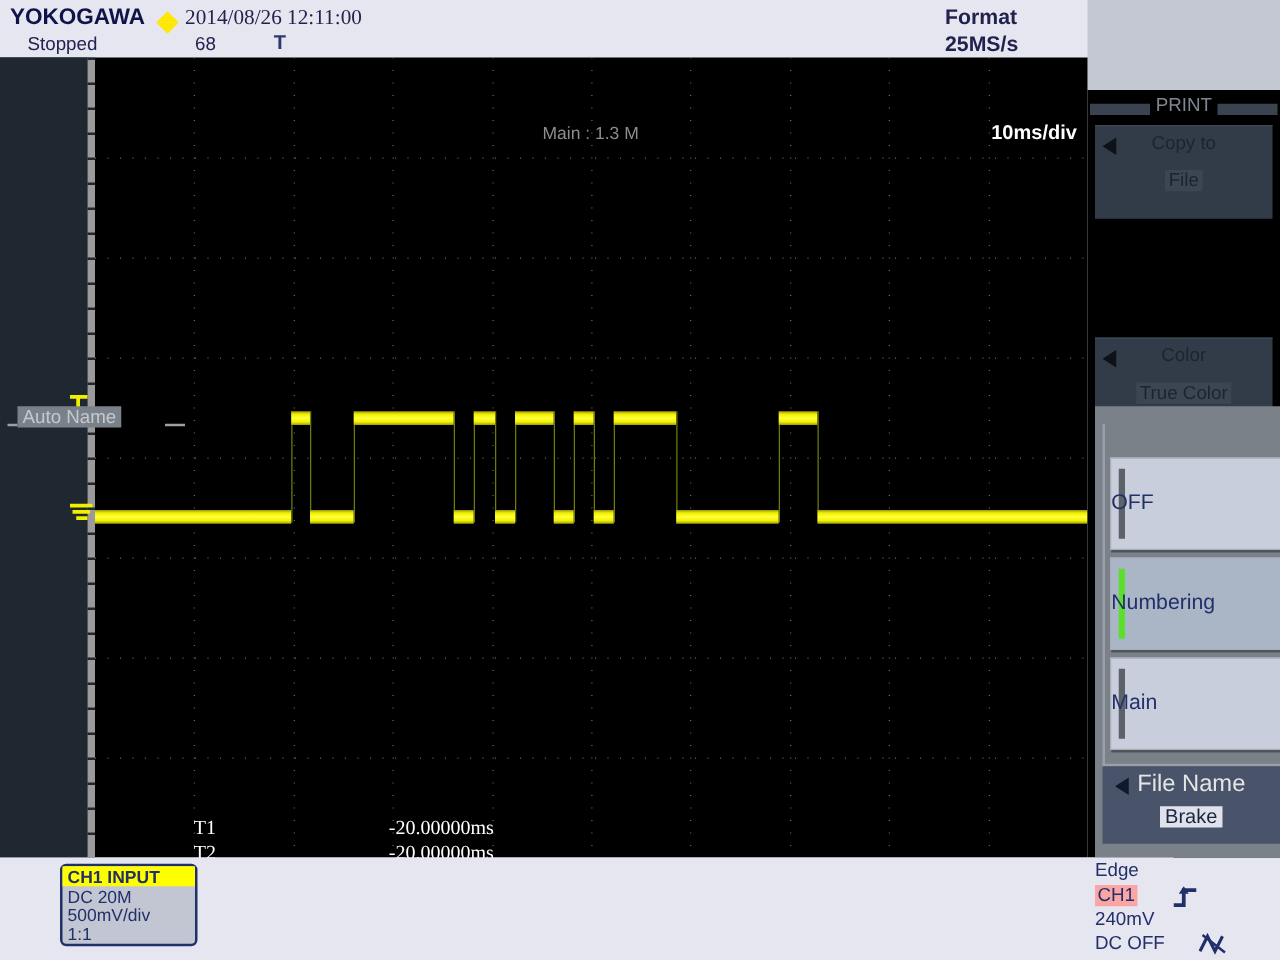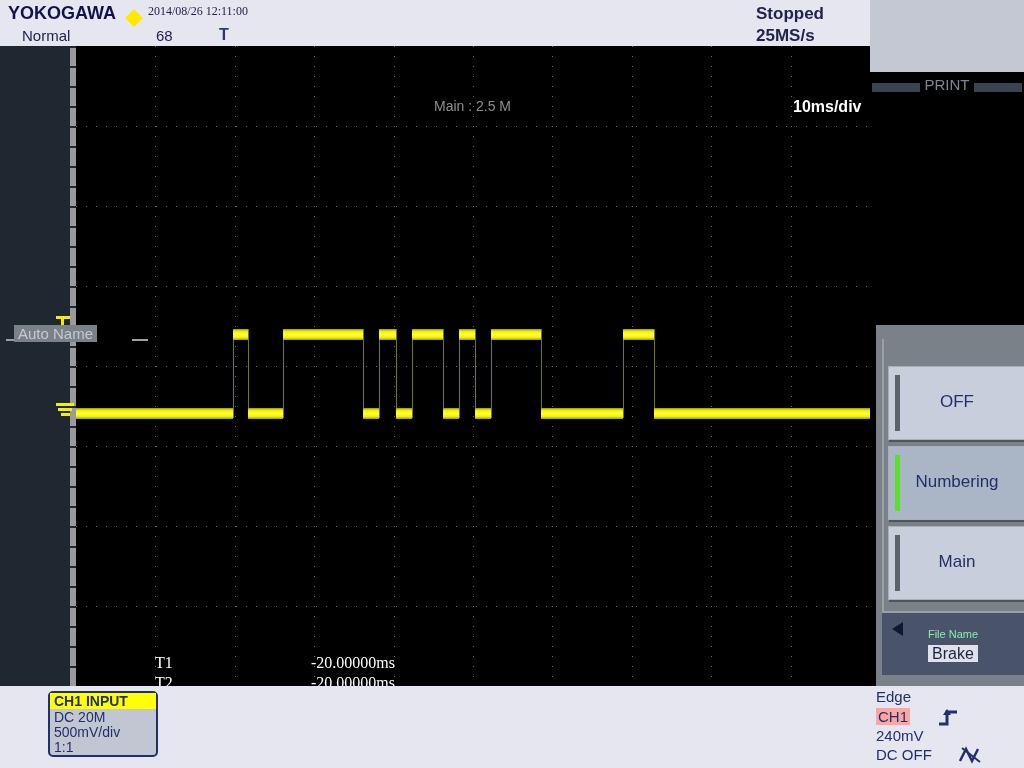--- a/index.html
+++ b/index.html
@@ -13,21 +13,21 @@
 
   
   .header{position:absolute;left:0;top:0;width:870px;height:46px;background:#e6e6f0;}
   .brand{position:absolute;left:8px;top:3px;font-size:18px;font-weight:bold;color:#12124a;letter-spacing:0px;}
   .diamond{position:absolute;left:125px;top:9px;width:0;height:0;
            border-left:9px solid transparent;border-right:9px solid transparent;
            border-bottom:9px solid #ffe800;}
   .diamond:after{content:"";position:absolute;left:-9px;top:9px;width:0;height:0;
            border-left:9px solid transparent;border-right:9px solid transparent;
            border-top:9px solid #ffe800;}
-  .datetime{position:absolute;left:148px;top:4px;font-size:12px;color:#22224e;font-family:"Liberation Serif",serif;}
+  .datetime{position:absolute;left:148px;top:4px;font-size:17px;color:#22224e;font-family:"Liberation Serif",serif;}
   .runstate{position:absolute;left:22px;top:27px;font-size:15px;color:#22224e;}
   .shotcount{position:absolute;left:156px;top:27px;font-size:15px;color:#22224e;}
   .trigmark-top{position:absolute;left:219px;top:26px;font-size:16px;color:#2c3a6b;font-weight:bold;}
   .trigmode{position:absolute;left:756px;top:4px;font-size:17px;color:#22224e;font-weight:bold;}
   .samplerate{position:absolute;left:756px;top:26px;font-size:17px;color:#22224e;font-weight:bold;text-align:right;}
 
   
   .hdr-right{position:absolute;left:870px;top:0;width:154px;height:72px;background:#c3c8d2;}
 
   
@@ -79,26 +79,26 @@
   .popup{position:absolute;left:876px;top:325px;width:148px;height:361px;background:#7b8189;}
   .grp{position:absolute;left:6px;top:14px;width:142px;height:272px;border:2px solid #9aa0a8;border-top:none;}
   .grp-title{position:absolute;left:14px;top:325px;font-size:15px;color:#c4c9cf;background:#7b8189;padding:0 4px;}
   .grp-line-l{position:absolute;left:6px;top:339px;width:8px;height:2px;background:#9aa0a8;}
   .grp-line-r{position:absolute;left:132px;top:339px;width:16px;height:2px;background:#9aa0a8;}
   .opt{position:absolute;left:12px;width:136px;height:72px;background:#c8cedb;border:1px solid #aab0ba;
        box-shadow:1px 2px 0 #50555c;}
   .opt.sel{background:#aab6c6;}
   .opt .bar{position:absolute;left:6px;top:8px;width:5px;height:56px;background:#5d6268;}
   .opt.sel .bar{background:#5ae02a;}
-  .opt .txt{position:absolute;left:0;top:25px;width:136px;text-align:center;font-size:17px;color:#22306a;}
+  .opt .txt{position:absolute;left:0;top:25px;width:136px;text-align:left;font-size:17px;color:#22306a;}
 
   .fnbox{position:absolute;left:6px;top:294px;width:142px;height:62px;background:#49536a;}
   .fnbox .arrow{position:absolute;left:10px;top:9px;width:0;height:0;
         border-top:7px solid transparent;border-bottom:7px solid transparent;border-right:11px solid #11182c;}
-  .fnbox .flabel{position:absolute;left:0;top:15px;width:142px;text-align:center;font-size:11px;color:#86efac;}
+  .fnbox .flabel{position:absolute;left:0;top:4px;width:142px;text-align:center;font-size:19px;color:#e5e5e5;}
   .fnbox .fvalue{position:absolute;left:0;top:32px;width:142px;text-align:center;font-size:16px;color:#1b2440;}
   .fnbox .fvalue span{background:#dfe2ea;padding:0 4px;}
 
   
   .footer{position:absolute;left:0;top:686px;width:939px;height:82px;background:#e6e6f0;}
   .ch1box{position:absolute;left:48px;top:5px;width:106px;height:62px;
           border:2px solid #22306a;border-radius:5px;background:#c2c6d2;}
   .ch1head{position:absolute;left:0;top:0;width:106px;height:16px;background:#ffff00;
            font-size:14px;font-weight:bold;color:#22306a;padding-left:4px;box-sizing:border-box;line-height:16px;}
   .ch1line{position:absolute;left:4px;font-size:14px;color:#22306a;line-height:15px;white-space:nowrap;}
@@ -111,24 +111,24 @@
 </style>
 </head>
 <body>
 
 <div id="root">
 
   <div class="header">
     <div class="brand">YOKOGAWA</div>
     <div class="diamond"></div>
     <div class="datetime">2014/08/26 12:11:00</div>
-    <div class="runstate">Normal</div>
+    <div class="runstate">Stopped</div>
     <div class="shotcount">68</div>
     <div class="trigmark-top">T</div>
-    <div class="trigmode">Stopped</div>
+    <div class="trigmode">Format</div>
     <div class="samplerate">25MS/s</div>
   </div>
 
   <div class="hdr-right">
     
     
   </div>
 
   <div class="plotwrap">
     <div class="leftgutter"></div>
@@ -176,21 +176,21 @@
         <div class="seg-v" style="left: 415px; top: 283px; height: 89px;"></div>
         <div class="seg-h glow" style="left: 415px; width: 50px; top: 283px;"></div>
         <div class="seg-v" style="left: 465px; top: 283px; height: 89px;"></div>
         <div class="seg-h glow" style="left: 465px; width: 82px; top: 362px;"></div>
         <div class="seg-v" style="left: 547px; top: 283px; height: 89px;"></div>
         <div class="seg-h glow" style="left: 547px; width: 31px; top: 283px;"></div>
         <div class="seg-v" style="left: 578px; top: 283px; height: 89px;"></div>
         <div class="seg-h glow" style="left: 578px; width: 216px; top: 362px;"></div>
       </div>
 
-    <div class="topinfo">Main : 2.5 M</div>
+    <div class="topinfo">Main : 1.3 M</div>
     <div class="tdiv">10ms/div</div>
 
     <div class="tmark" style="top:270px;">
       <svg width="18" height="16" viewBox="0 0 18 16">
         <rect x="0" y="0" width="14" height="3" fill="#f2f000"></rect>
         <rect x="5" y="0" width="3" height="15" fill="#f2f000"></rect>
         <path d="M8 9 L16 15 L8 15 Z" fill="#f2f000"></path>
       </svg>
     </div>
 
@@ -253,22 +253,32 @@
       <div class="vrail-tick" style="top: 640px;"></div>
     </div>
 
   <div class="menu">
     <div class="menu-title">
       <div class="bar" style="left:2px;width:48px;"></div>
       <div class="bar" style="left:104px;width:48px;"></div>
       <div class="txt">PRINT</div>
     </div>
 
-
-
+    <div class="mbox" style="top:28px;height:74px;">
+      <div class="arrow"></div>
+      <div class="mlabel">Copy to</div>
+      <div class="mvalue"><span>File</span></div>
+    </div>
+
+
+    <div class="mbox" style="top:198px;height:74px;">
+      <div class="arrow"></div>
+      <div class="mlabel">Color</div>
+      <div class="mvalue"><span>True Color</span></div>
+    </div>
   </div>
 
   <div class="popup">
     <div class="grp"></div>
   </div>
   <div class="grp-line-l"></div>
   <div class="grp-line-r"></div>
   <div class="grp-title">Auto Name</div>
 
   <div class="opt" style="left:888px;top:366px;">

